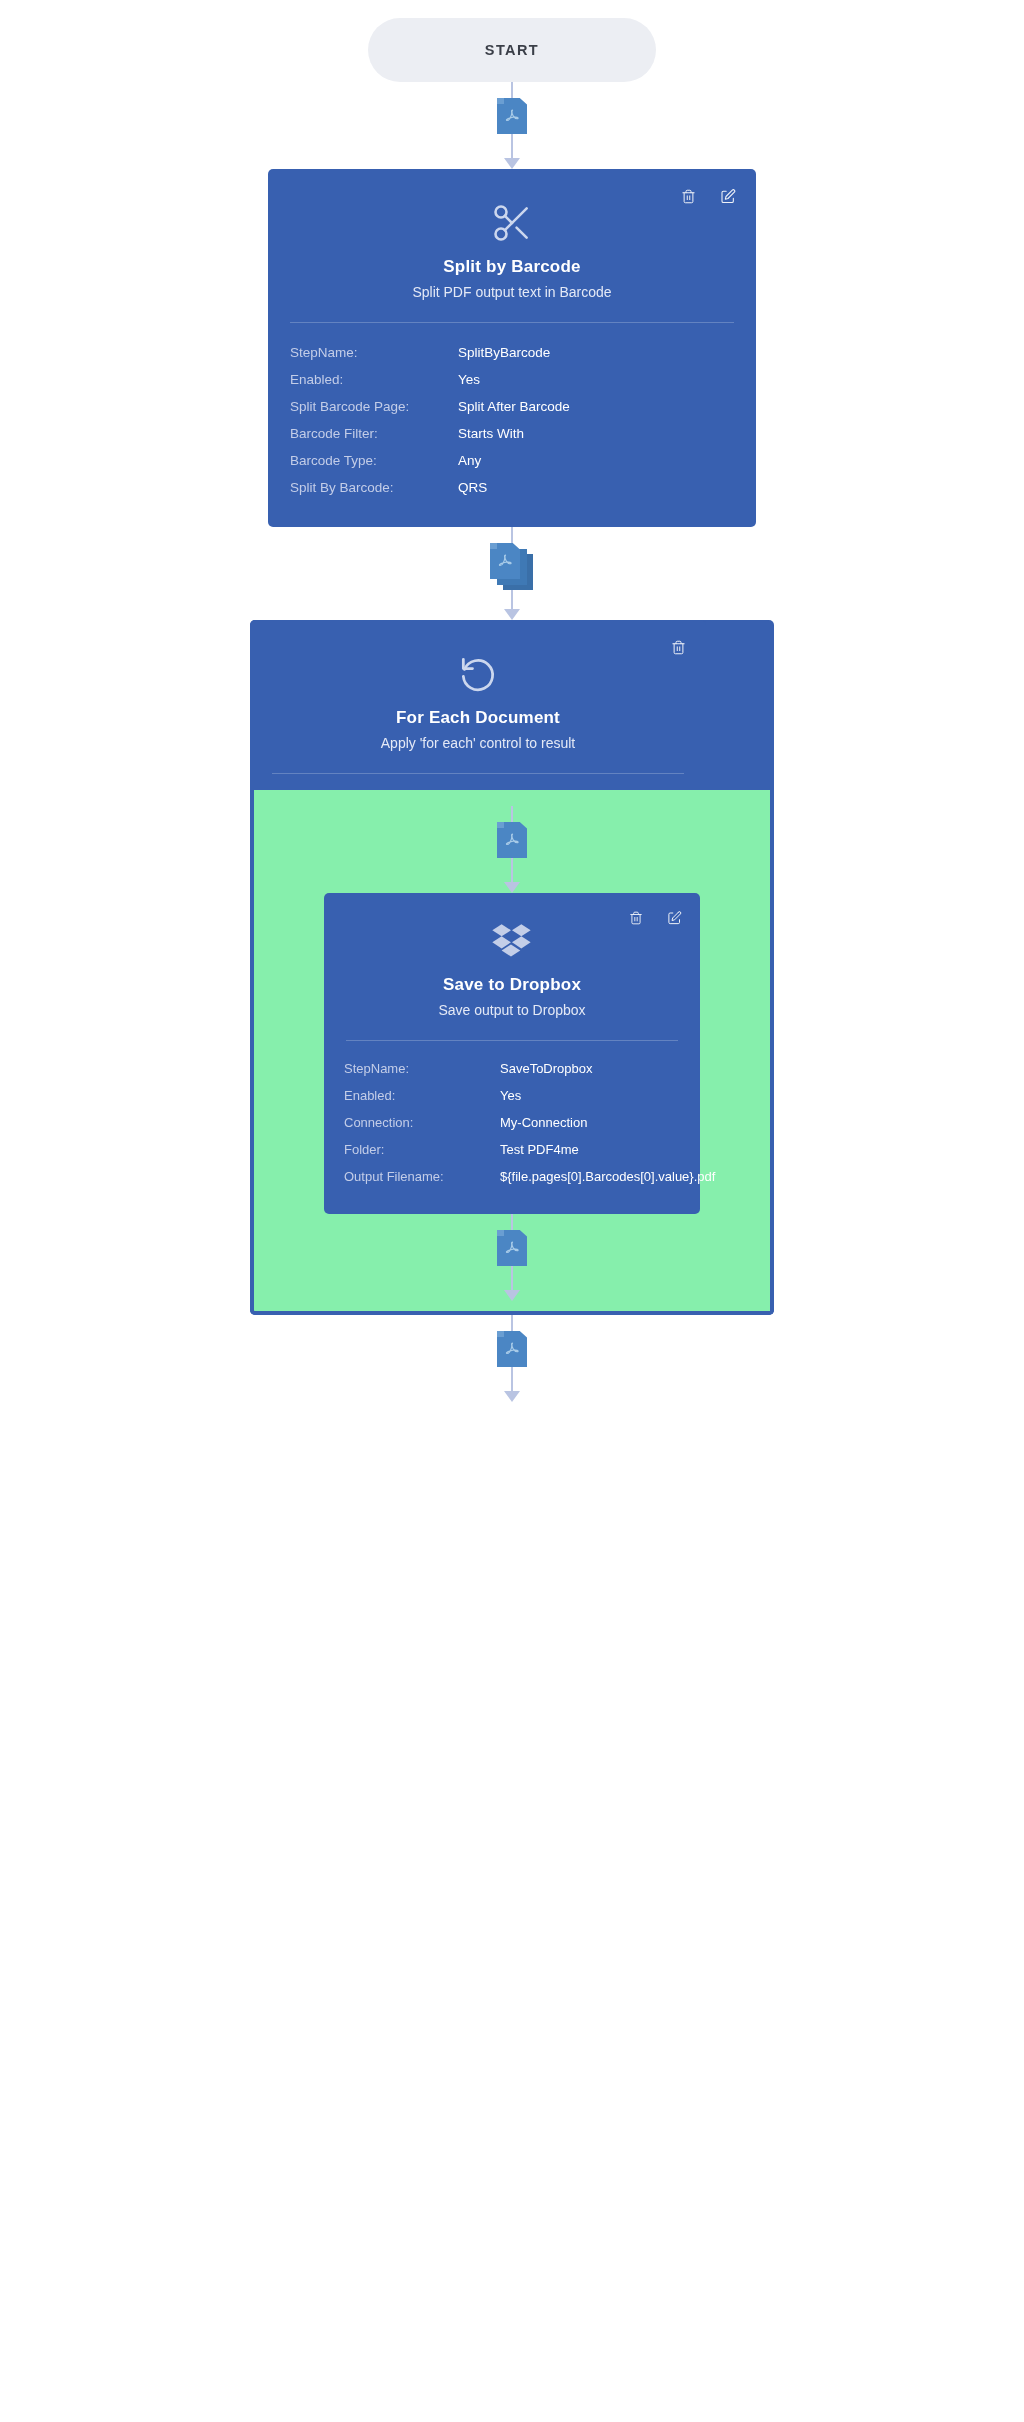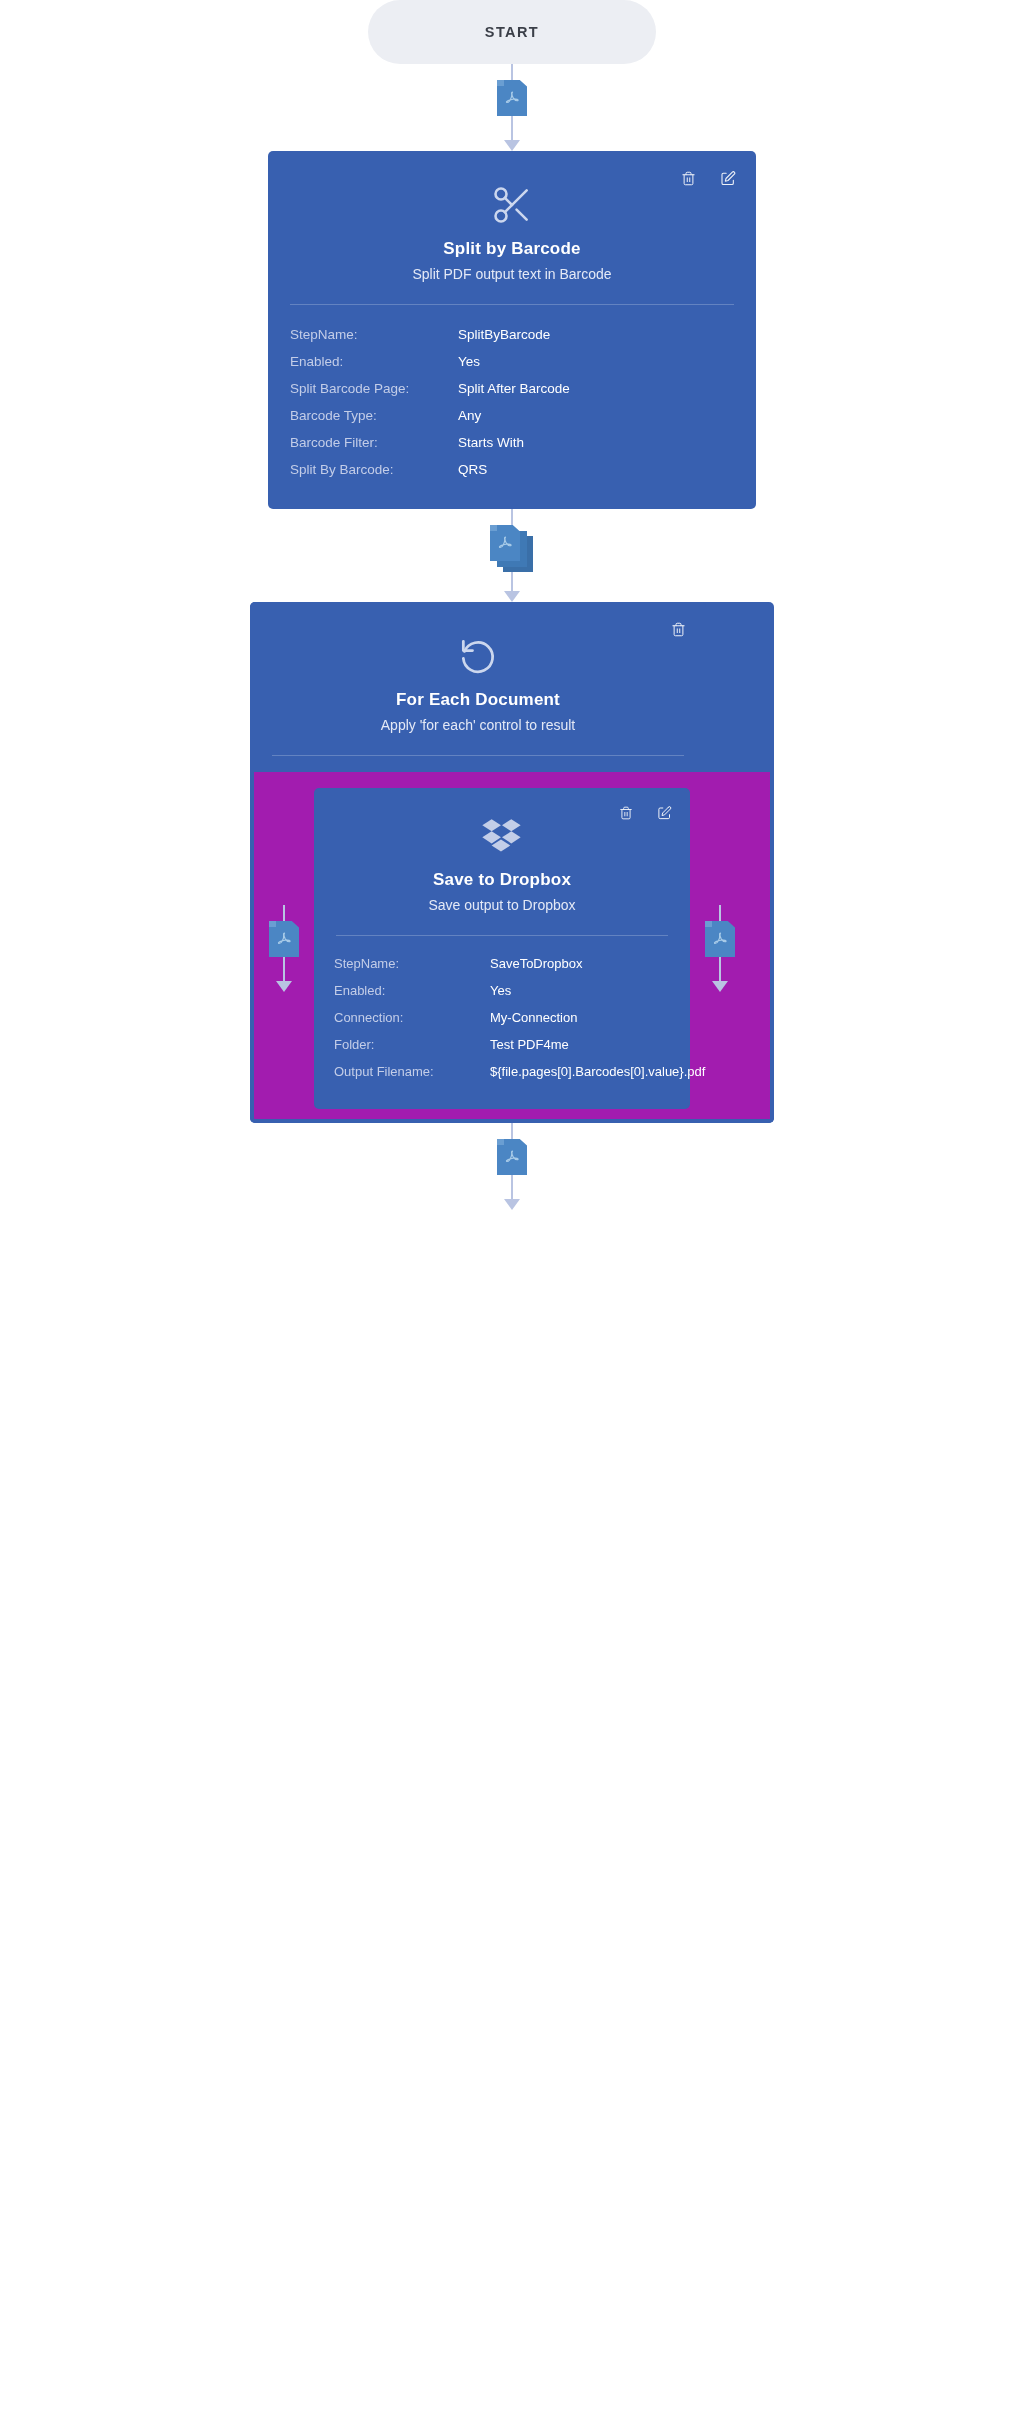--- a/index.html
+++ b/index.html
@@ -12,20 +12,21 @@
     overflow: hidden;
   }
 
   .canvas {
     position: relative;
     width: 1024px;
     height: 2422px;
     display: flex;
     flex-direction: column;
     align-items: center;
+    padding-top: 18px;
   }
 
   
   .pill {
     width: 288px;
     height: 64px;
     border-radius: 32px;
     background: #eceef3;
     display: flex;
     align-items: center;
@@ -178,27 +179,27 @@
     border-radius: 5px;
     background: #3860b0;
     padding-bottom: 0;
   }
   .loop-head {
     background: #3860b0;
     border-radius: 5px 5px 0 0;
     padding-bottom: 8px;
   }
   .loop-body {
-    background: #a21caf;
+    background: #86efac;
     border-left: 4px solid #3860b0;
     border-right: 4px solid #3860b0;
     border-bottom: 4px solid #3860b0;
     border-radius: 0 0 5px 5px;
     display: flex;
-    flex-direction: row;
+    flex-direction: column;
     align-items: center;
     padding: 16px 0 10px 0;
   }
 
   .inner-card {
     width: 376px;
   }
   .inner-card .card-icon { padding-top: 26px; height: 72px; }
   .inner-card .props { padding: 14px 20px 24px 20px; }
   .inner-card .prop-key { width: 138px; flex: 0 0 138px; font-size: 13px; }
@@ -270,26 +271,26 @@
       </div>
       <div class="prop-row">
         <div class="prop-key">Enabled:</div>
         <div class="prop-val">Yes</div>
       </div>
       <div class="prop-row">
         <div class="prop-key">Split Barcode Page:</div>
         <div class="prop-val">Split After Barcode</div>
       </div>
       <div class="prop-row">
+        <div class="prop-key">Barcode Filter:</div>
+        <div class="prop-val">Starts With</div>
+      </div>
+      <div class="prop-row">
         <div class="prop-key">Barcode Type:</div>
         <div class="prop-val">Any</div>
-      </div>
-      <div class="prop-row">
-        <div class="prop-key">Barcode Filter:</div>
-        <div class="prop-val">Starts With</div>
       </div>
       <div class="prop-row">
         <div class="prop-key">Split By Barcode:</div>
         <div class="prop-val">QRS</div>
       </div>
     </div>
   </div>
 
   <div class="connector">
     <div class="conn-line short"></div>

